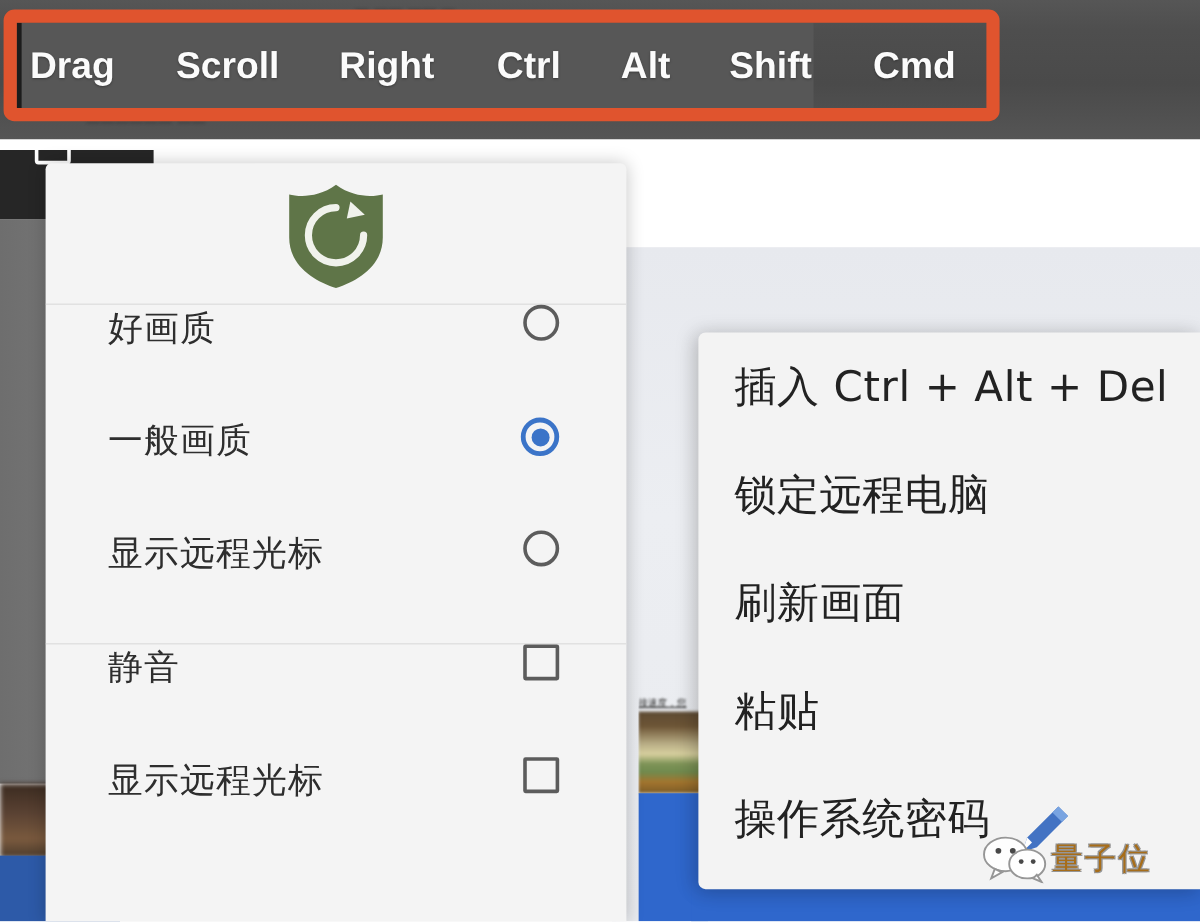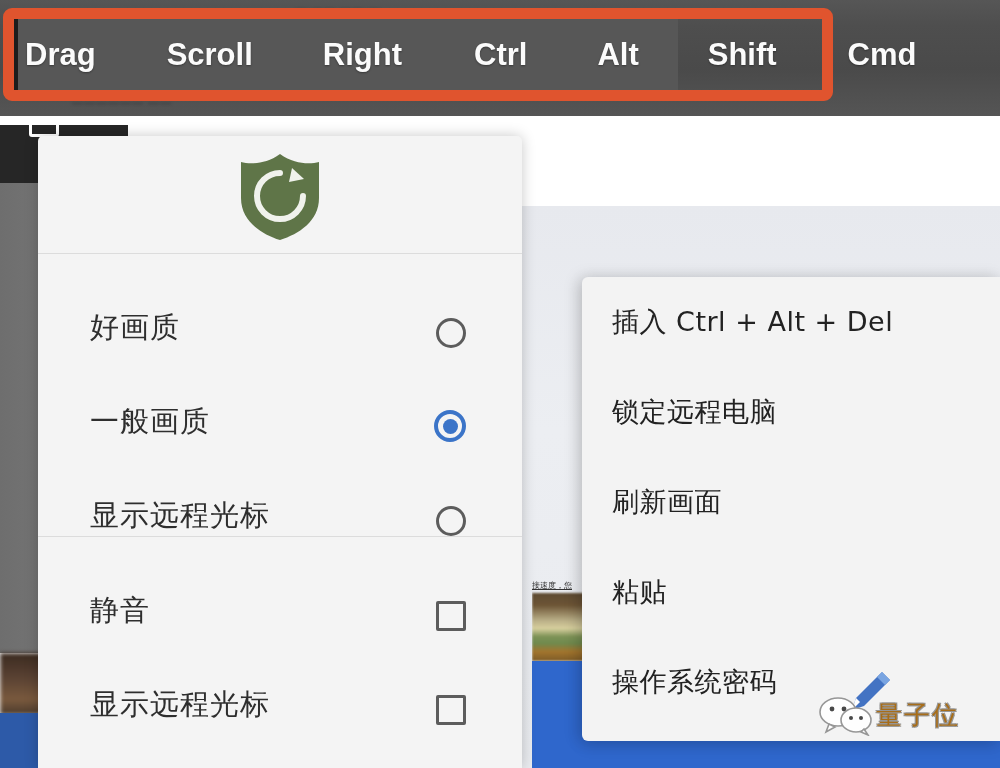--- a/index.html
+++ b/index.html
@@ -55,21 +55,20 @@
   }
   .toolbar-inner {
     position: absolute;
     left: 14px; top: 19px;
     width: 664px; height: 71px;
     background: #575757;
     display: flex;
     align-items: center;
     box-sizing: border-box;
     border-left: 4px solid #1c1c1c;
-    gap: 20px;
   }
   .tb-key {
     color: #fbfbfb;
     font-size: 31px;
     font-weight: bold;
     white-space: nowrap;
     text-shadow: 0 1px 2px rgba(0,0,0,0.35);
     line-height: 1;
   }
   .tb-k0 { margin-left: 7px; }
@@ -199,21 +198,21 @@
   .shield {
     position: absolute;
     left: 50%; top: 15px;
     transform: translateX(-50%);
     width: 86px; height: 92px;
   }
   .ml-section { padding: 0; }
   .ml-row {
     position: relative;
     display: flex;
-    align-items: flex-end;
+    align-items: flex-start;
     justify-content: space-between;
     height: 94px;
     padding: 0 0 0 52px;
     box-sizing: border-box;
   }
   .ml-label {
     font-size: 29px;
     color: #2e2e2e;
     letter-spacing: 1px;
     font-family: "DejaVu Sans", "Liberation Sans", sans-serif;
@@ -271,21 +270,21 @@
   }
   .mr-row {
     position: relative;
     display: flex;
     align-items: center;
     height: 90px;
     padding-left: 30px;
     box-sizing: border-box;
   }
   .mr-label {
-    font-size: 27px;
+    font-size: 35px;
     color: #222222;
     letter-spacing: 0.5px;
     white-space: nowrap;
     font-family: "DejaVu Sans", "Liberation Sans", sans-serif;
   }
 
   
   .watermark {
     position: absolute;
     left: 818px; top: 668px;

